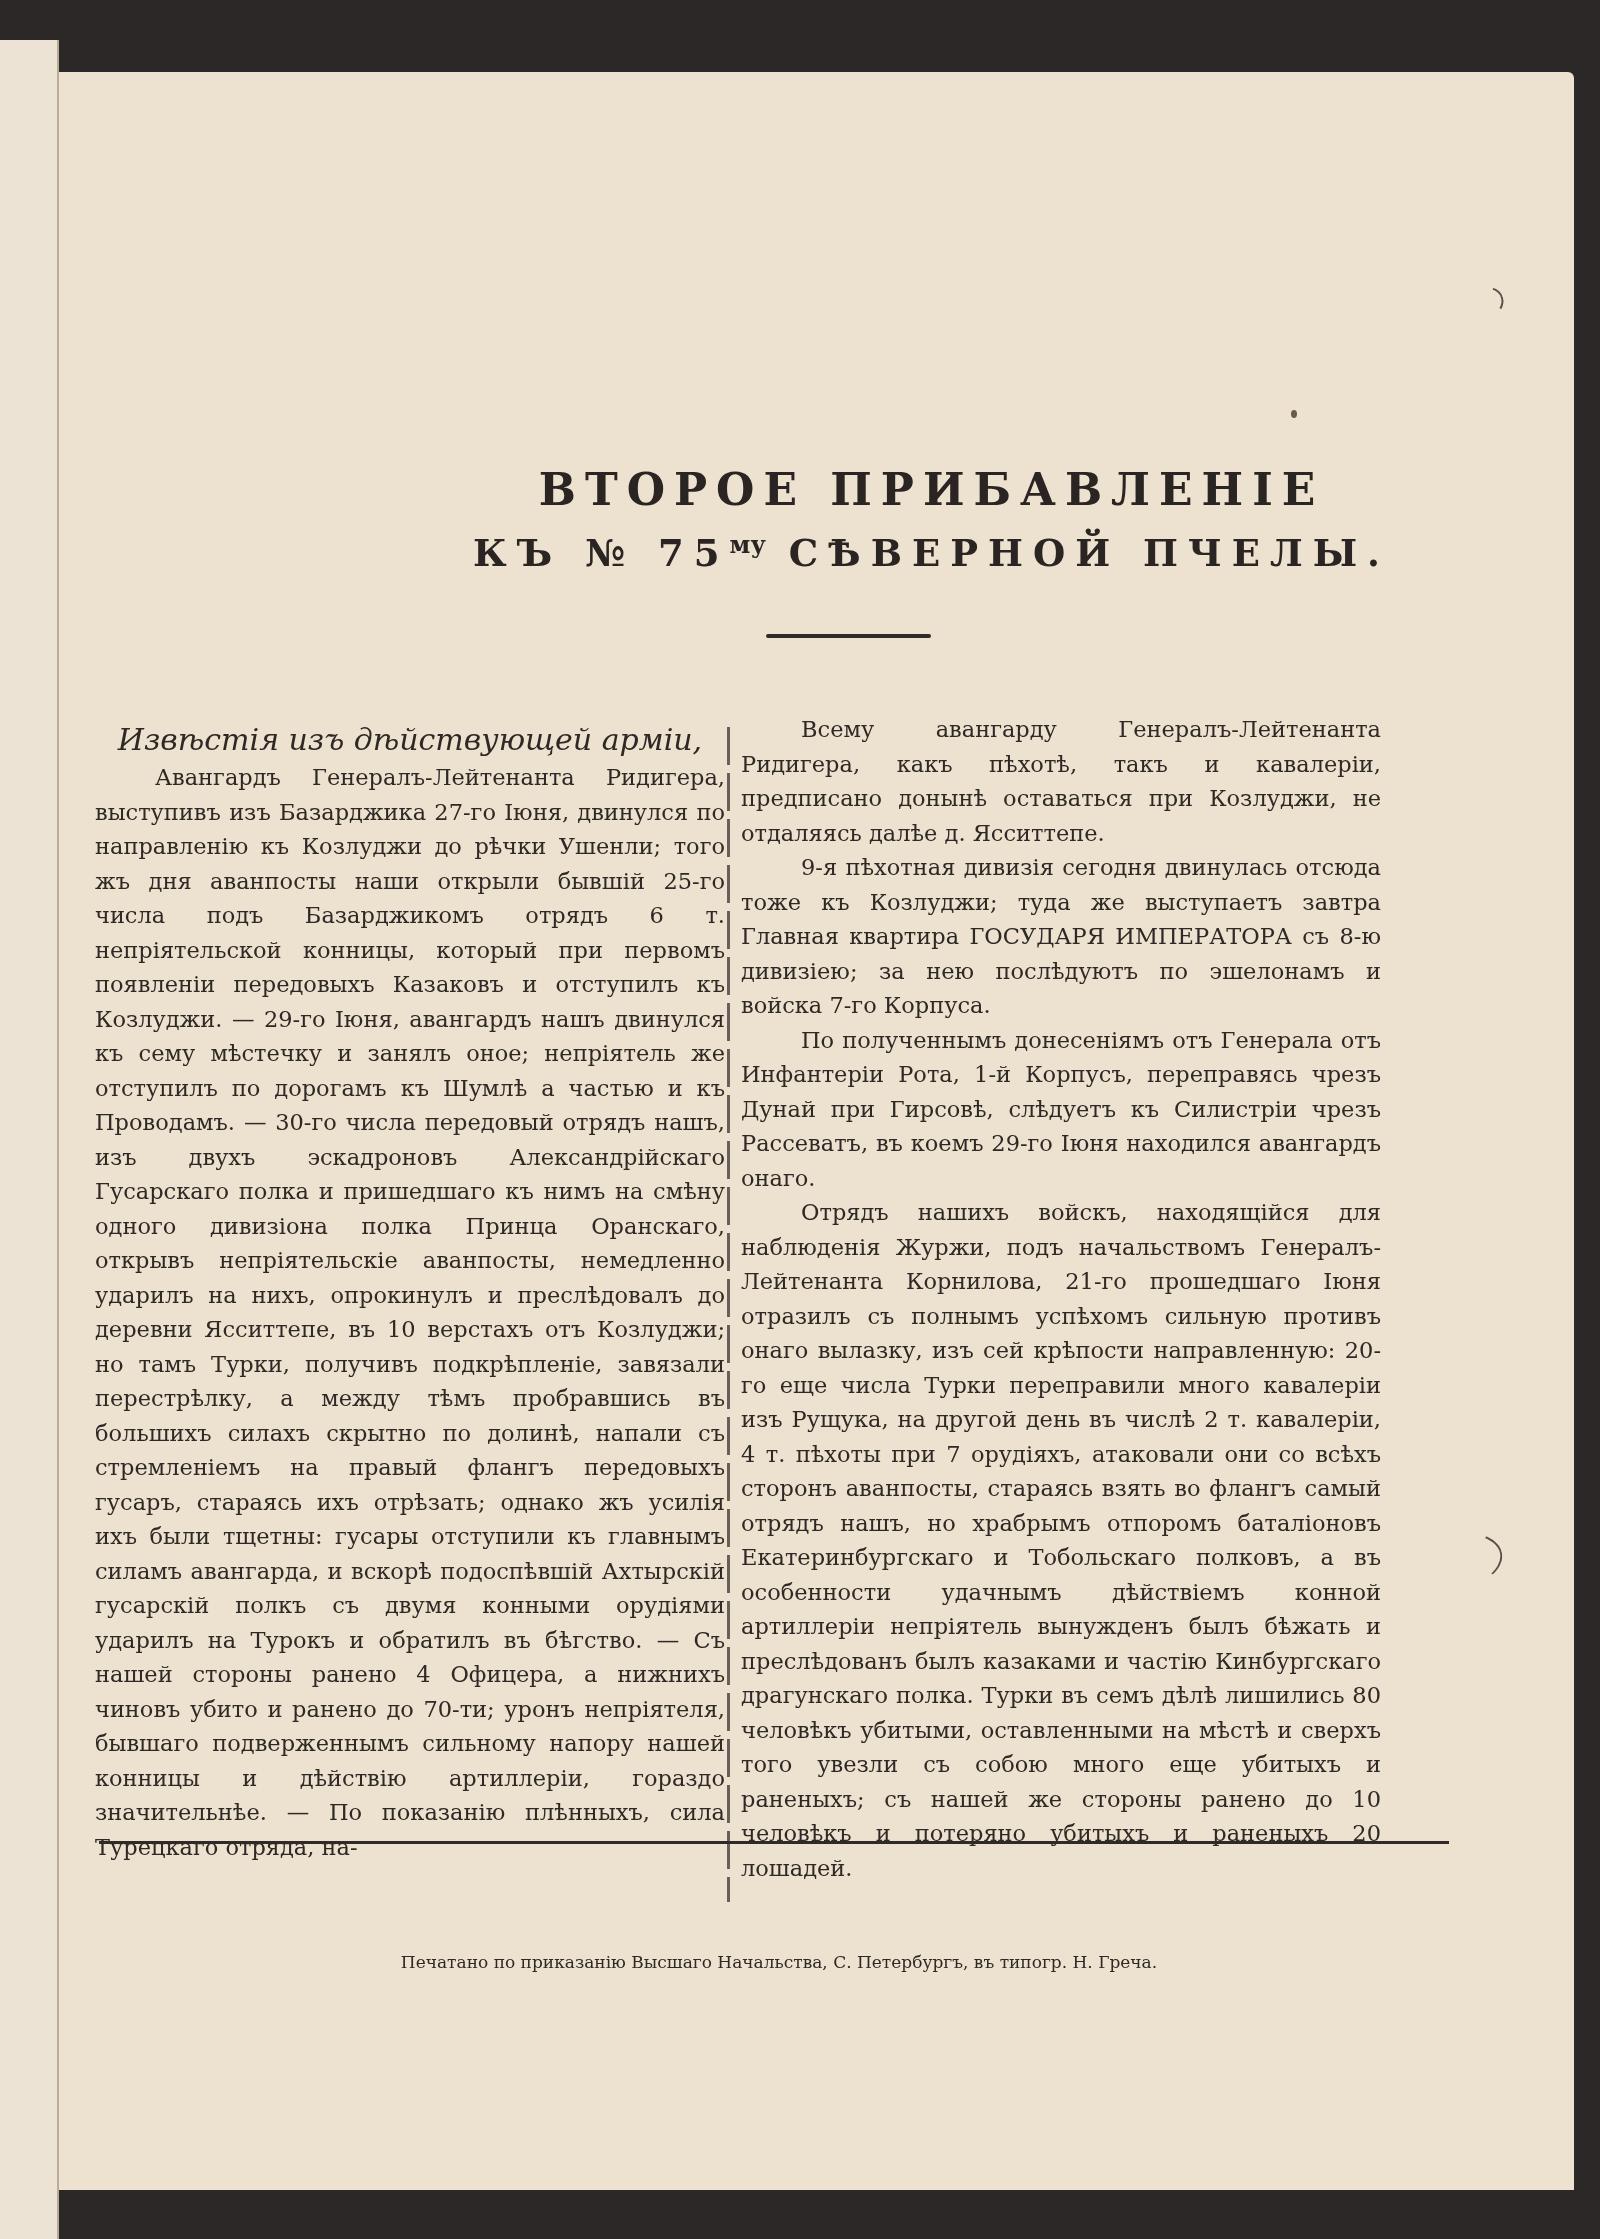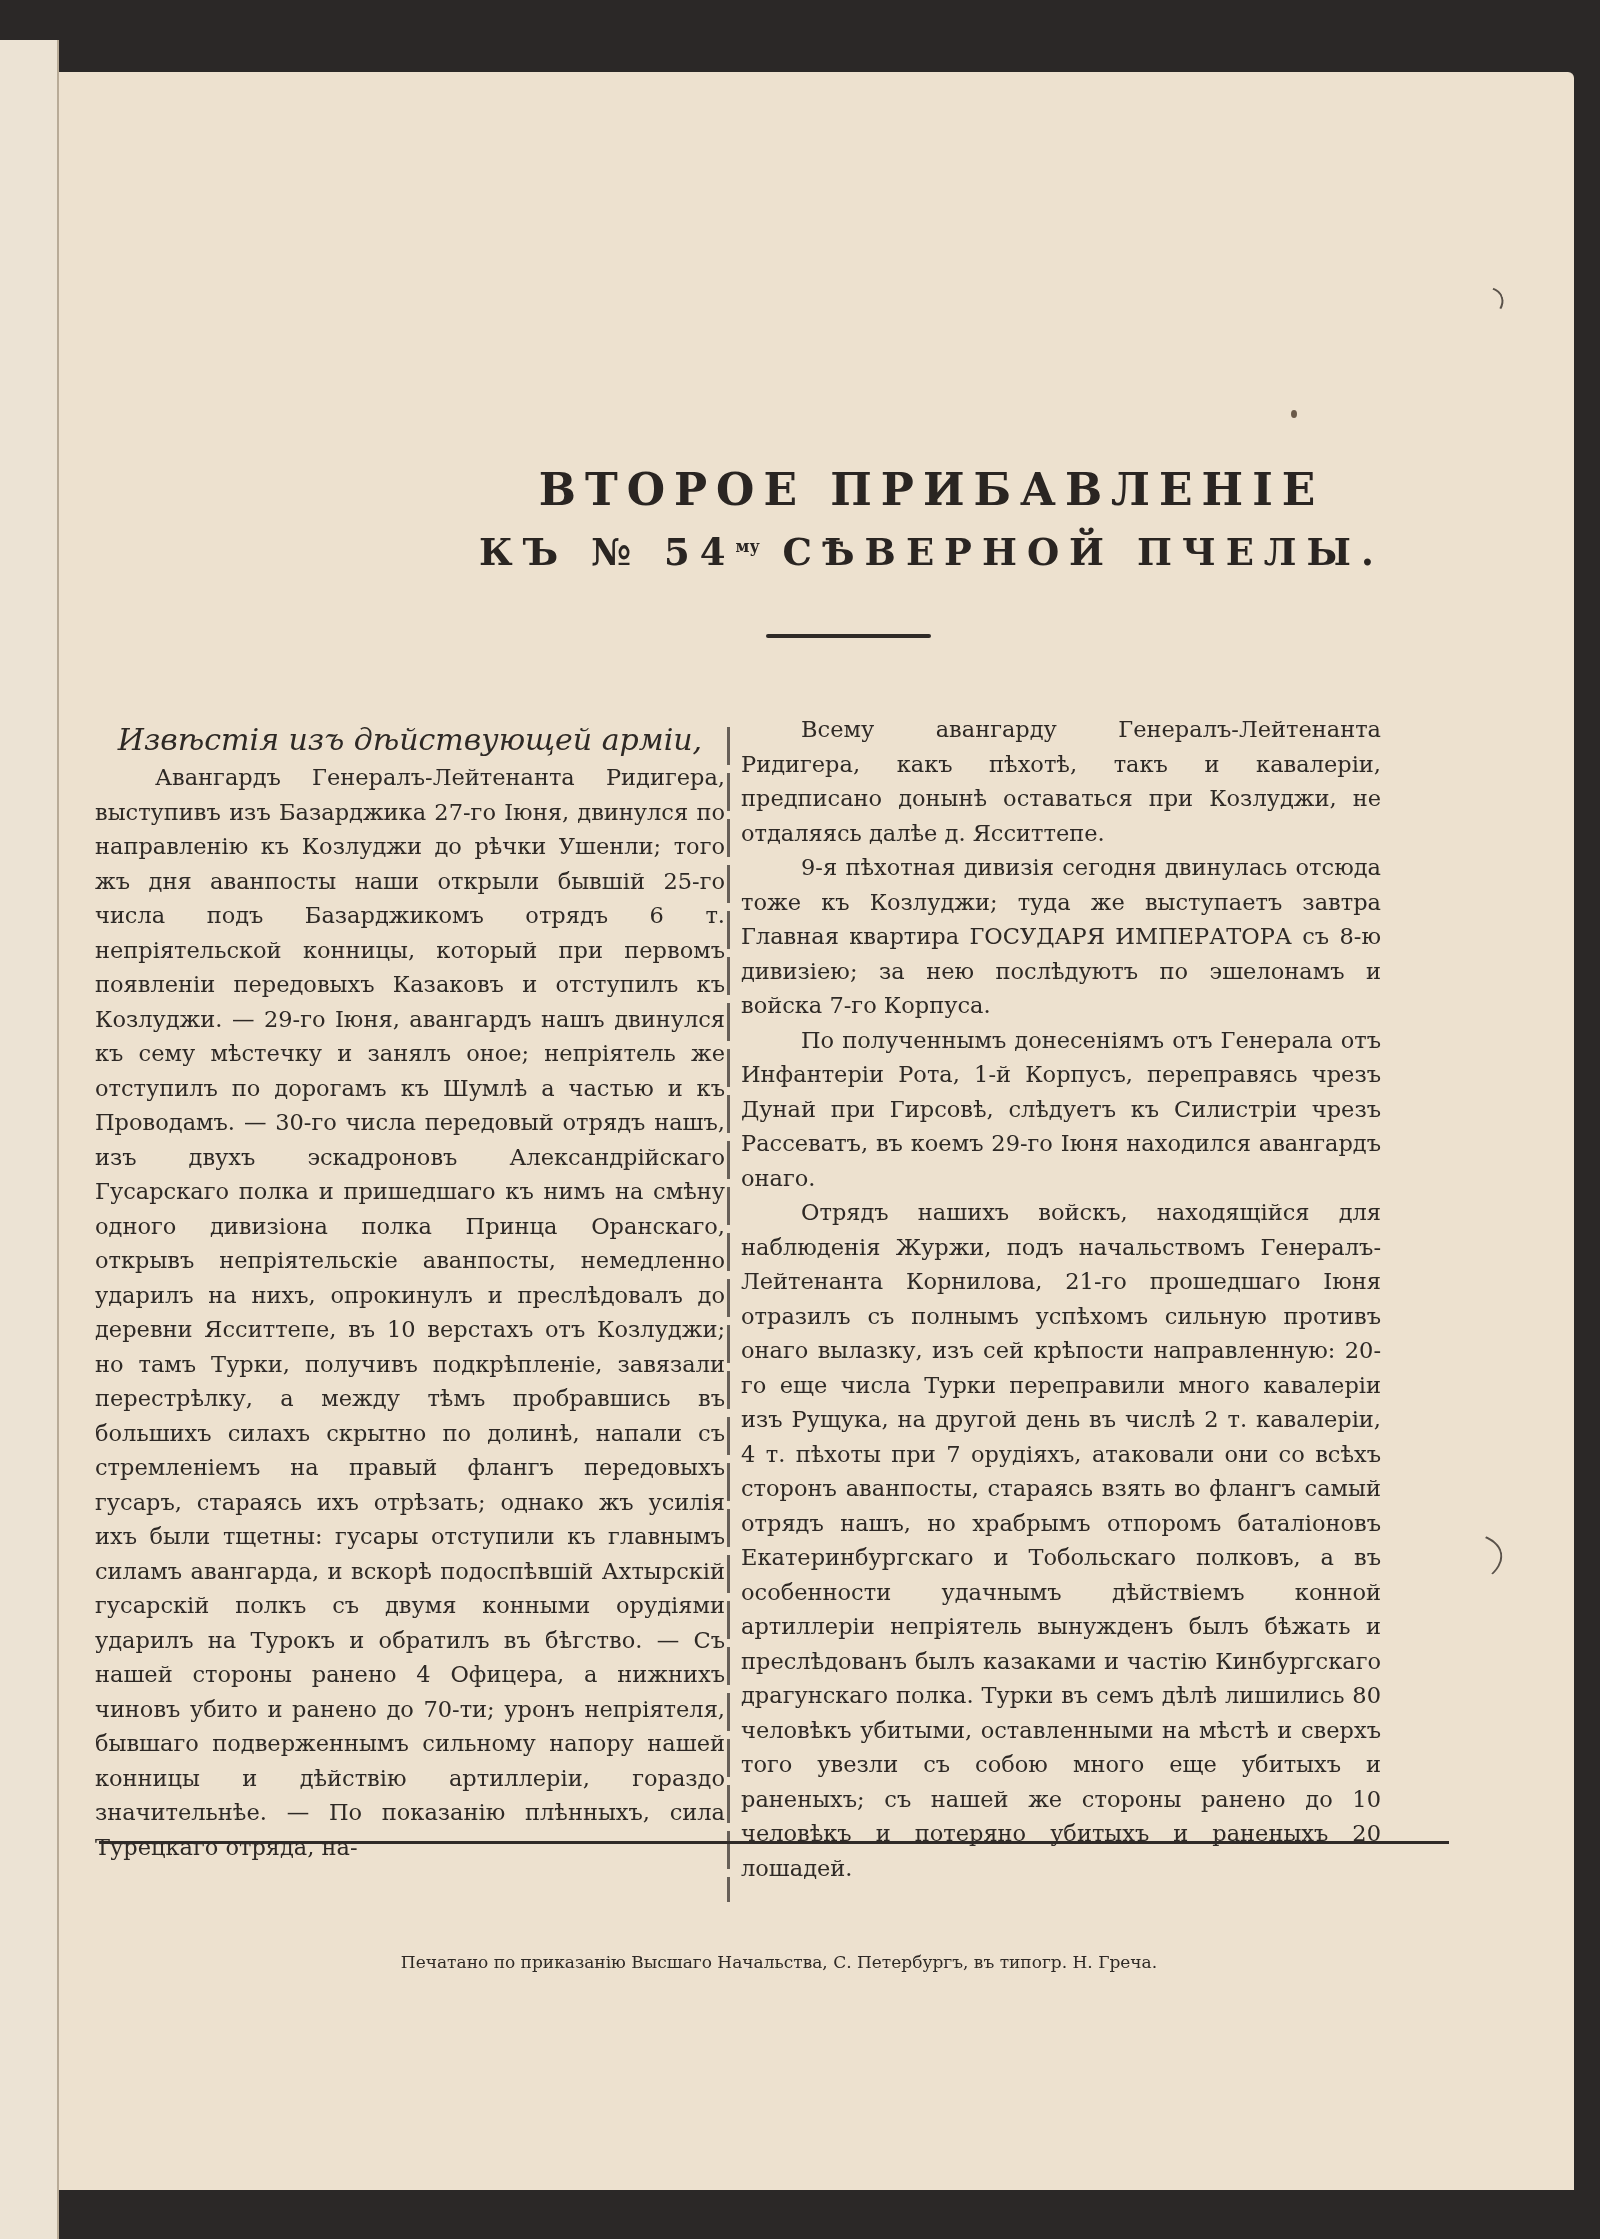--- a/index.html
+++ b/index.html
@@ -18,21 +18,21 @@
     background: #ede1cf;
     border-top-right-radius: 6px;
   }
   .page-inner { position: absolute; left: 0; top: 0; width: 100%; height: 100%; }
   .title {
     position: absolute; left: 0; width: 1515px; text-align: center;
     font-family: "DejaVu Serif", serif; font-weight: bold; color: #2a2522; margin-top: 40px;
   }
   .title1 { top: 352px; font-size: 44px; letter-spacing: 9px; padding-left: 230px; box-sizing: border-box; }
   .title2 { top: 418px; font-size: 37px; letter-spacing: 10px; padding-left: 230px; box-sizing: border-box; }
-  .title2 sup { font-size: 16px; letter-spacing: 0; }
+  .title2 sup { font-size: 24px; letter-spacing: 0; }
   .rule-short {
     position: absolute; left: 707px; top: 562px; width: 165px; height: 4px;
     background: #2f2a27; border-radius: 2px;
   }
   .dateline {
     position: absolute; left: 420px; top: 583px; width: 900px; text-align: center;
     font-style: italic; font-size: 31px; color: #2a2522;
   }
   .col {
     position: absolute; top: 640px; width: 630px;
@@ -70,21 +70,21 @@
   .speck { position: absolute; width: 6px; height: 8px; background: #6b5a4a; border-radius: 50%; }
 </style>
 </head>
 <body>
 
 <div class="left-strip"></div>
 
 <div class="page">
   <div class="page-inner">
     <div class="title title1">ВТОРОЕ ПРИБАВЛЕНІЕ</div>
-    <div class="title title2"><span>КЪ № 54</span><sup>му</sup><span> СѢВЕРНОЙ ПЧЕЛЫ.</span></div>
+    <div class="title title2"><span>КЪ № 75</span><sup>му</sup><span> СѢВЕРНОЙ ПЧЕЛЫ.</span></div>
     <div class="rule-short"></div>
 
     <div class="col col-left">
       <div class="col-head h1">Извѣстія изъ дѣйствующей арміи,</div>
       <p class="para">Авангардъ Генералъ-Лейтенанта Ридигера, выступивъ изъ Базарджика 27-го Іюня, двинулся по направленію къ Козлуджи до рѣчки Ушенли; того жъ дня аванпосты наши открыли бывшій 25-го числа подъ Базарджикомъ отрядъ 6 т. непріятельской конницы, который при первомъ появленіи передовыхъ Казаковъ и отступилъ къ Козлуджи. — 29-го Іюня, авангардъ нашъ двинулся къ сему мѣстечку и занялъ оное; непріятель же отступилъ по дорогамъ къ Шумлѣ а частью и къ Проводамъ. — 30-го числа передовый отрядъ нашъ, изъ двухъ эскадроновъ Александрійскаго Гусарскаго полка и пришедшаго къ нимъ на смѣну одного дивизіона полка Принца Оранскаго, открывъ непріятельскіе аванпосты, немедленно ударилъ на нихъ, опрокинулъ и преслѣдовалъ до деревни Ясситтепе, въ 10 верстахъ отъ Козлуджи; но тамъ Турки, получивъ подкрѣпленіе, завязали перестрѣлку, а между тѣмъ пробравшись въ большихъ силахъ скрытно по долинѣ, напали съ стремленіемъ на правый флангъ передовыхъ гусаръ, стараясь ихъ отрѣзать; однако жъ усилія ихъ были тщетны: гусары отступили къ главнымъ силамъ авангарда, и вскорѣ подоспѣвшій Ахтырскій гусарскій полкъ съ двумя конными орудіями ударилъ на Турокъ и обратилъ въ бѣгство. — Съ нашей стороны ранено 4 Офицера, а нижнихъ чиновъ убито и ранено до 70-ти; уронъ непріятеля, бывшаго подверженнымъ сильному напору нашей конницы и дѣйствію артиллеріи, гораздо значительнѣе. — По показанію плѣнныхъ, сила Турецкаго отряда, на-</p>
     </div>
 
     <div class="divider-v"></div>
 
     <div class="col col-right">

